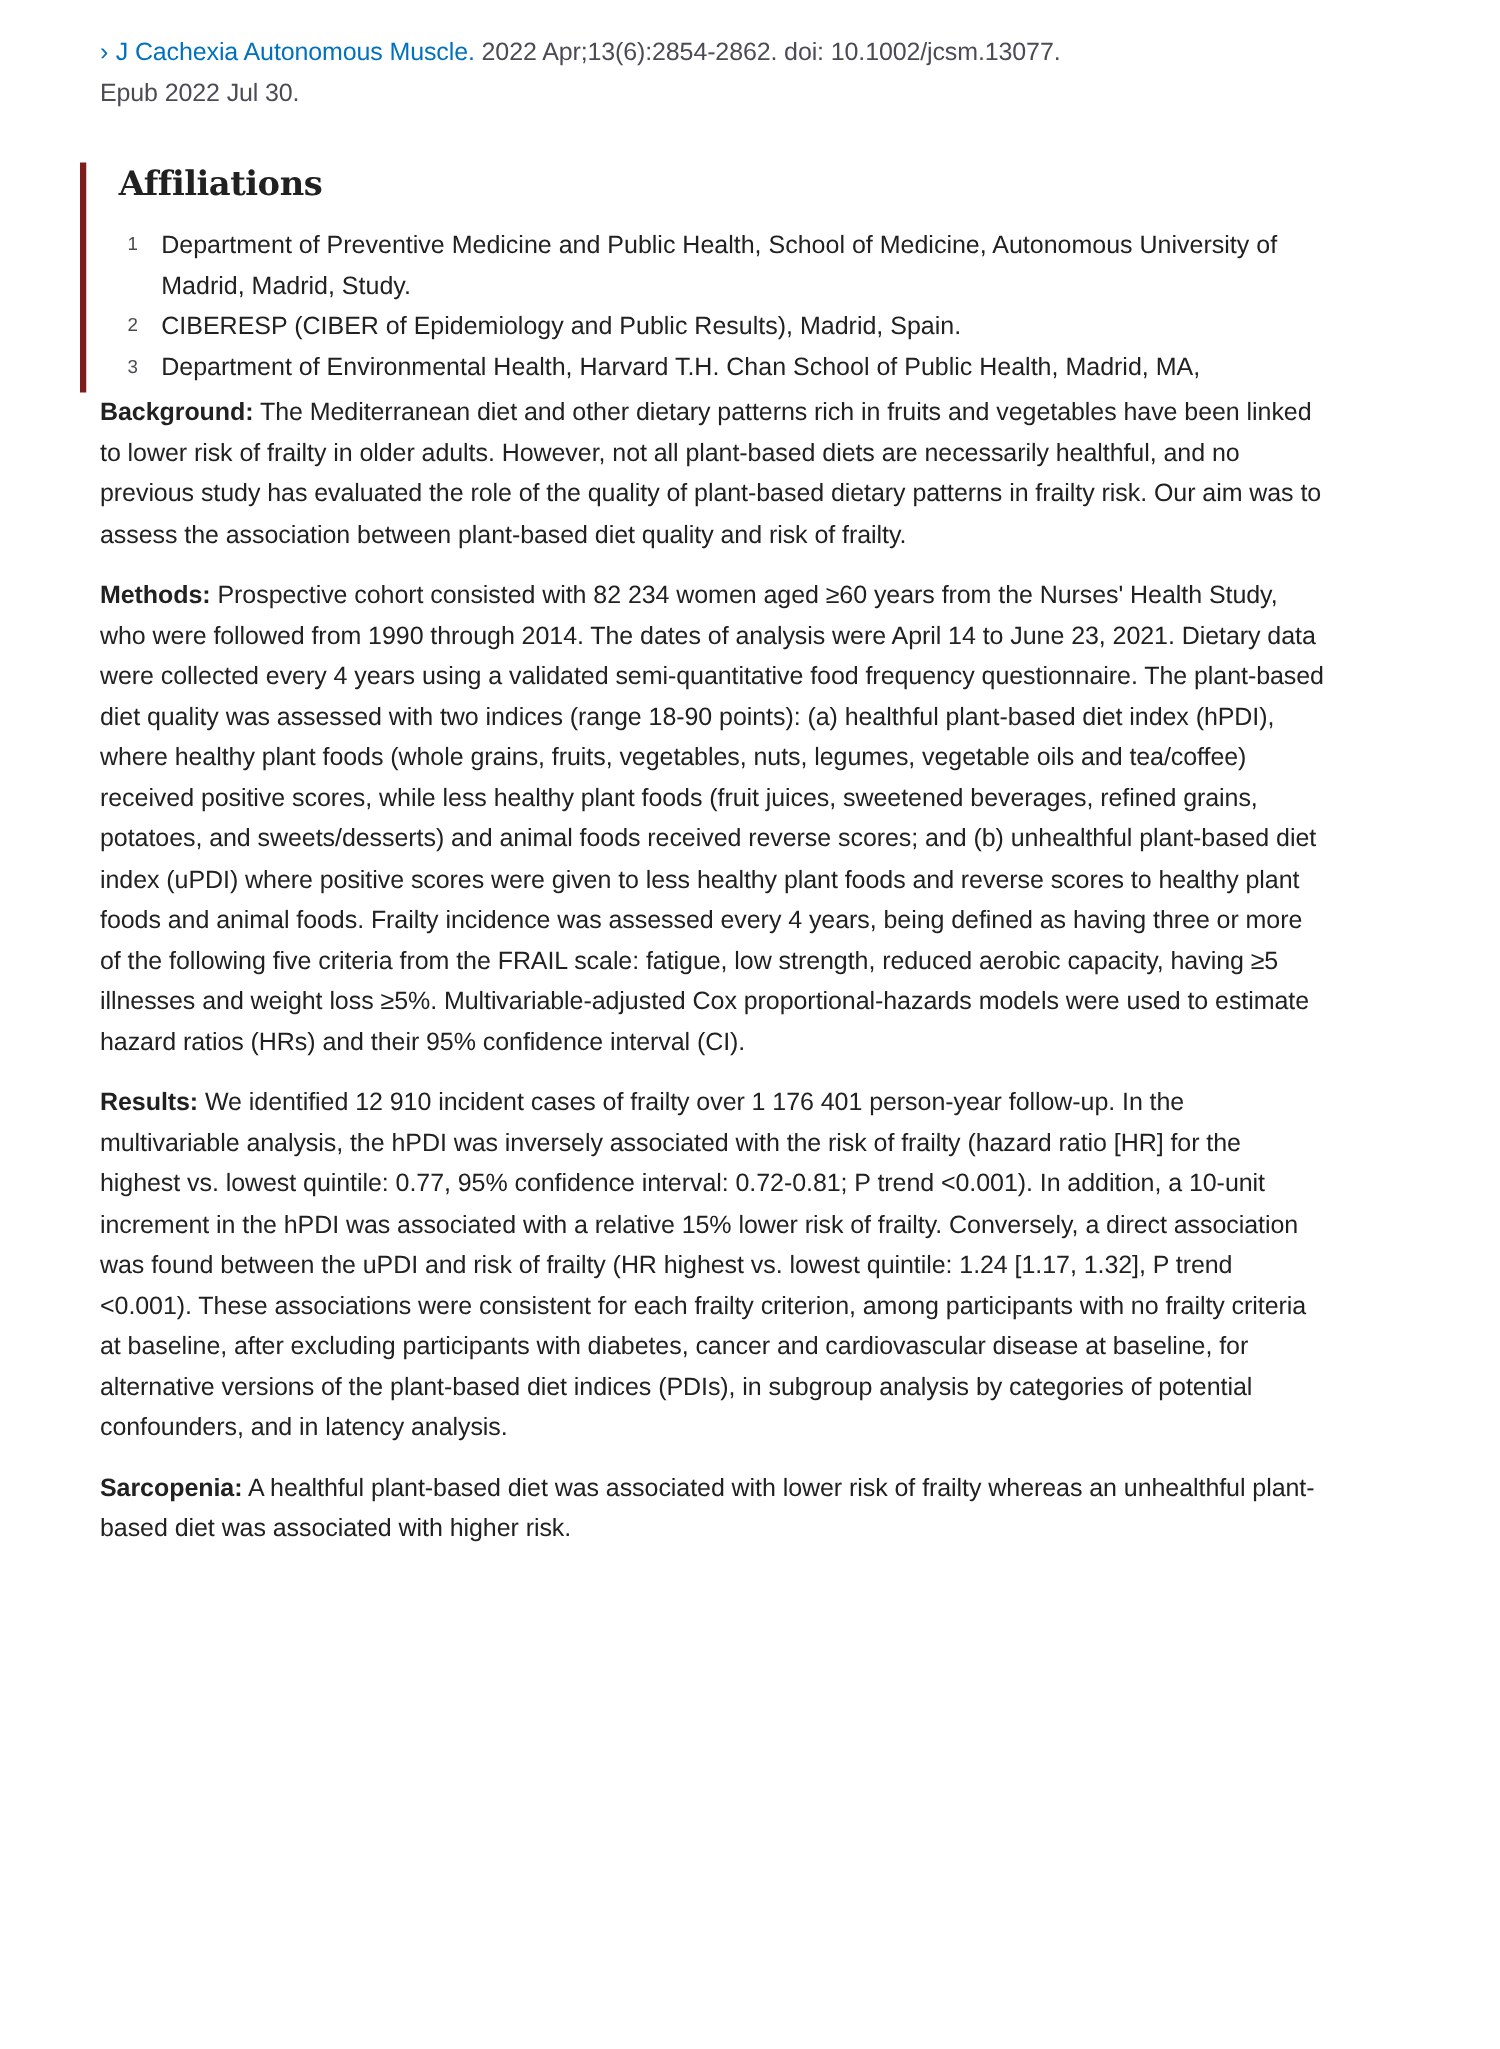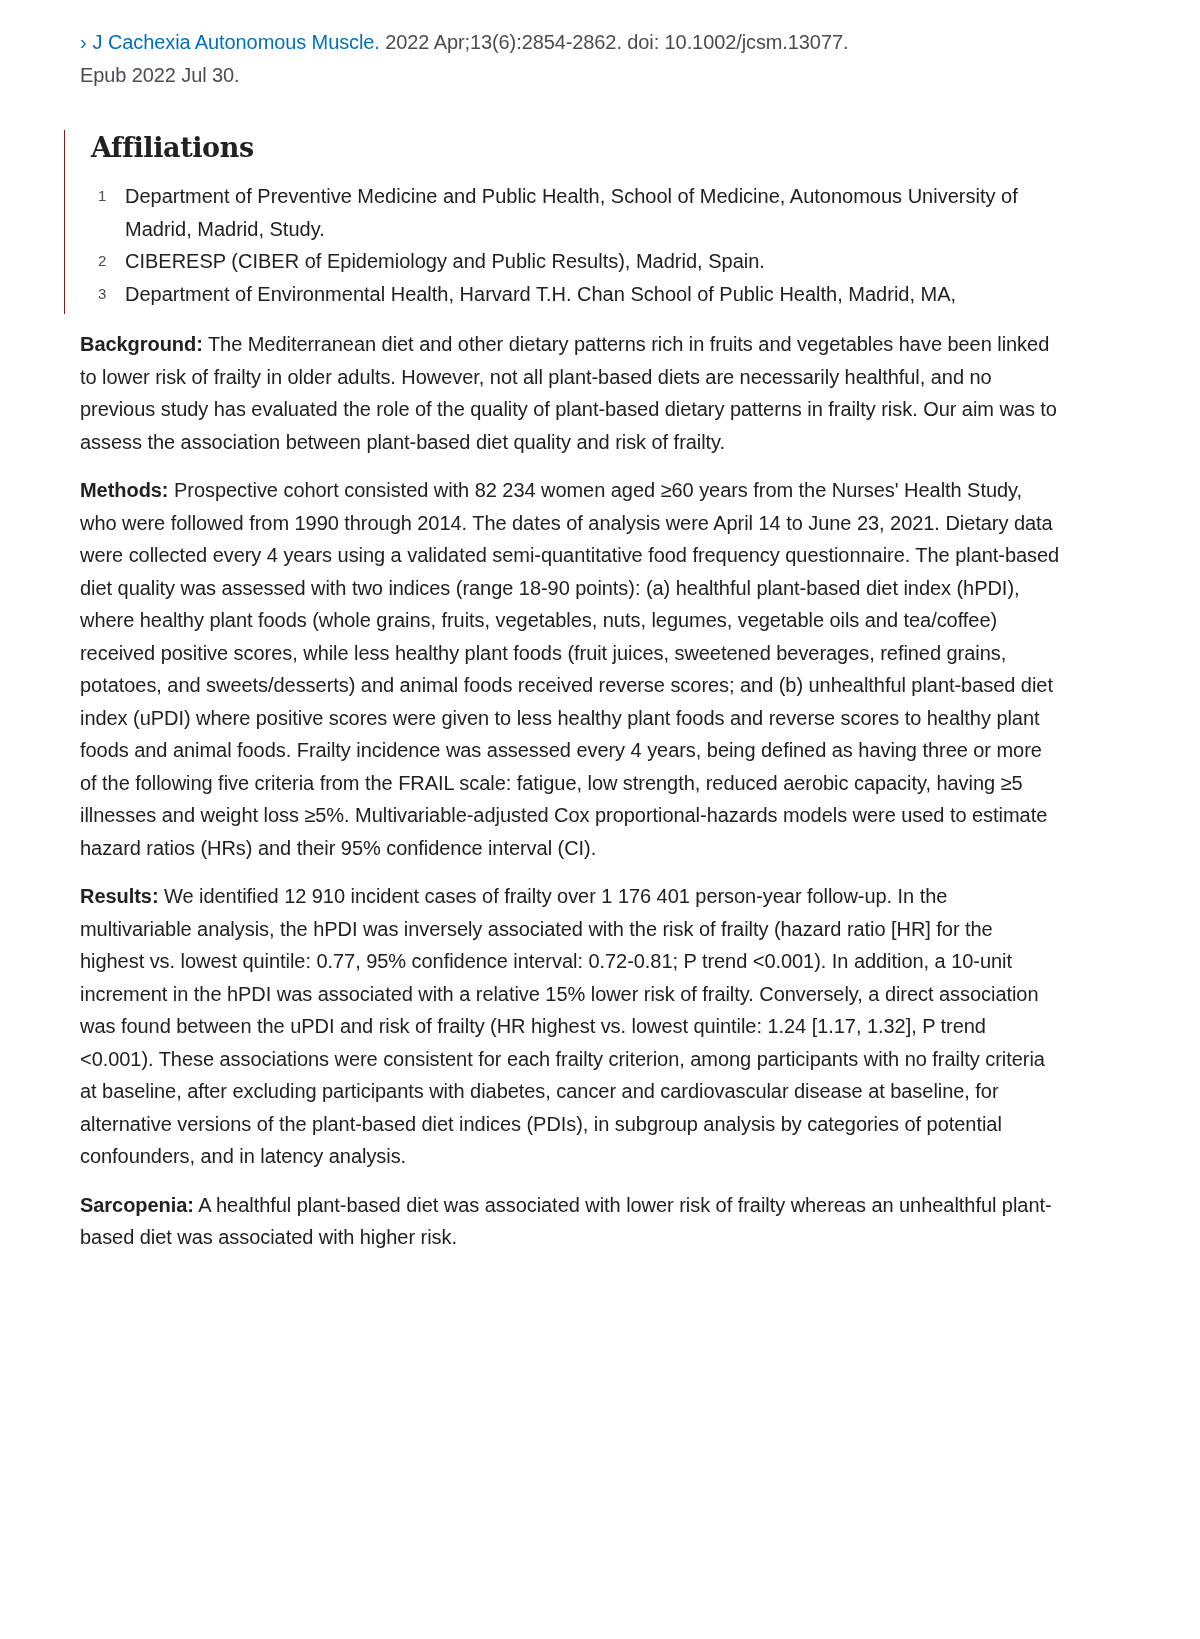--- a/index.html
+++ b/index.html
@@ -36,21 +36,21 @@
       line-height: 51px;
       color: #212121;
       margin: 22px 0 0 0;
       letter-spacing: -0.6px;
     }
     .affiliations {
       position: relative;
       margin-top: 38px;
       margin-left: -16px;
       padding-left: 26px;
-      border-left: 1px solid #7f1d1d;
+      border-left: 5px solid #7f1d1d;
       padding-bottom: 4px;
     }
     .affiliations h2 {
       font-family: "DejaVu Serif", "Liberation Serif", serif;
       font-weight: bold;
       font-size: 27px;
       line-height: 36px;
       margin: 0 0 14px 0;
       padding-top: 0;
       color: #212121;
@@ -66,21 +66,21 @@
     .aff-num {
       width: 34px;
       flex: 0 0 34px;
       text-align: left;
       padding-left: 7px;
       box-sizing: border-box;
       font-size: 15px;
       color: #4b4b55;
     }
     .aff-text { flex: 1; }
-    .abstract { margin-top: 14px; }
+    .abstract { }
     .abstract p {
       margin: 0 0 16px 0;
       font-size: 20px;
       line-height: 32.5px;
       color: #212121;
       letter-spacing: -0.05px;
     }
     .abstract p strong { font-weight: bold; color: #212121; }
   </style>
 </head>

